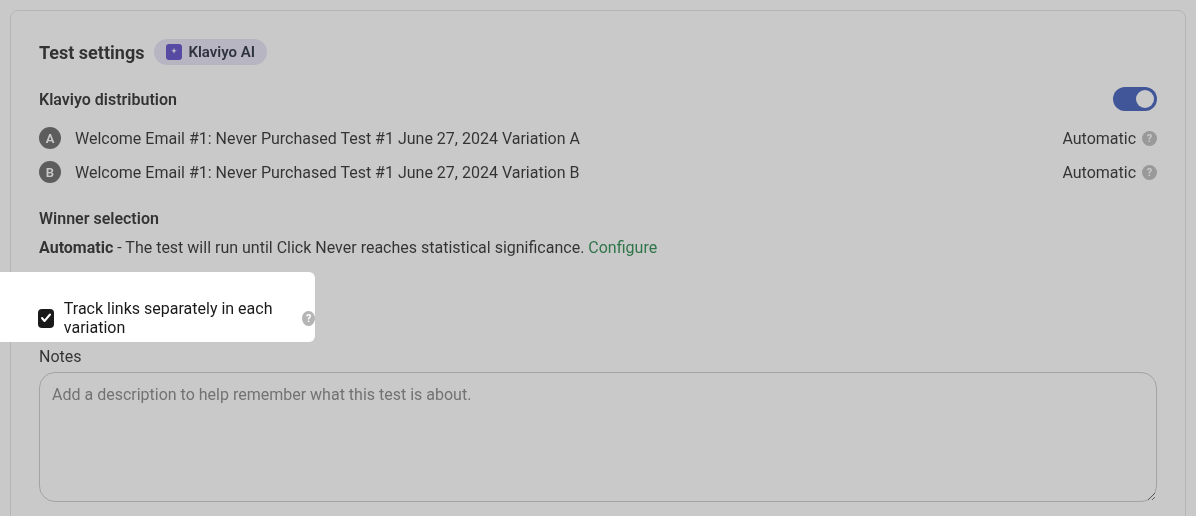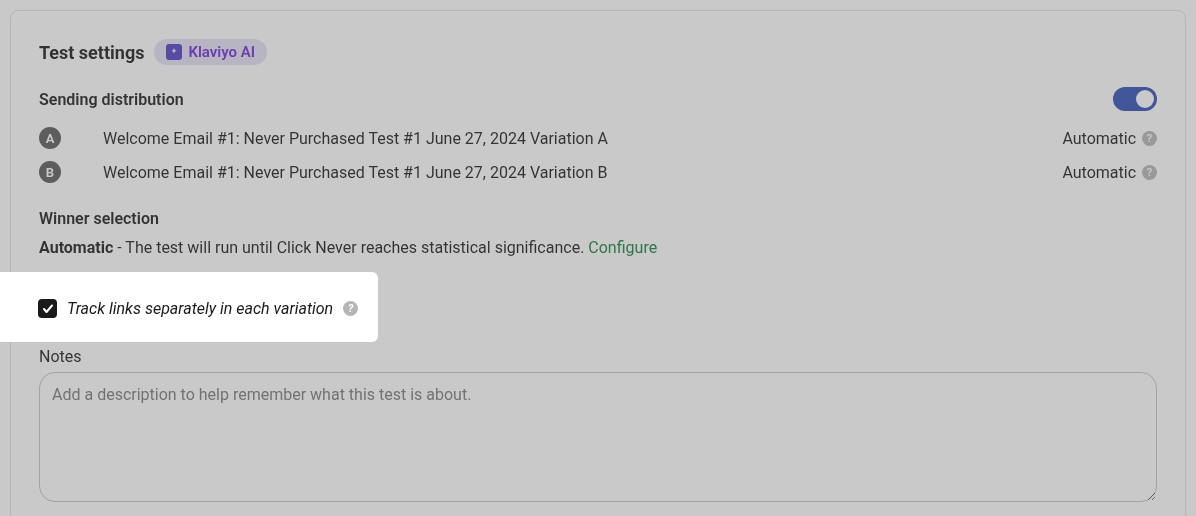--- a/index.html
+++ b/index.html
@@ -37,21 +37,21 @@
     .title {
       font-size: 18px;
       font-weight: 700;
       color: #1a1a1a;
     }
     .ai-badge {
       display: inline-flex;
       align-items: center;
       gap: 6px;
       background: #e4e1f3;
-      color: #6d28d9;
+      color: #0f172a;
       font-weight: 600;
       font-size: 15px;
       padding: 4px 12px;
       border-radius: 14px;
     }
     .ai-icon {
       width: 16px;
       height: 16px;
       background: #4f3dc5;
       border-radius: 3px;
@@ -119,21 +119,20 @@
       color: #fff;
       font-weight: 600;
       font-size: 13px;
       display: flex;
       align-items: center;
       justify-content: center;
     }
     .var-name {
       font-size: 16px;
       color: #1a1a1a;
-      margin-left: 28px;
     }
     .var-status {
       display: flex;
       align-items: center;
       gap: 6px;
       font-size: 16px;
       color: #1a1a1a;
     }
     .help-icon {
       width: 15px;
@@ -167,27 +166,26 @@
     }
     .configure-link {
       color: #15803d;
       text-decoration: none;
       cursor: pointer;
     }
     .highlight-box {
       position: absolute;
       left: 0;
       top: 272px;
-      width: 378px;
+      width: 315px;
       height: 70px;
       background: #fff;
       z-index: 200;
       border-radius: 0 6px 6px 0;
       padding: 27px 0 0 38px;
-      font-style: italic;
     }
     .track-row {
       display: flex;
       align-items: center;
       gap: 10px;
     }
     .checkbox {
       width: 19px;
       height: 19px;
       background: #1a1a1a;
@@ -240,21 +238,21 @@
       <span class="ai-icon">
         <svg viewBox="0 0 24 24" fill="#fff">
             <path d="M12 2l1.8 5.5L19 9l-5.2 1.5L12 16l-1.8-5.5L5 9l5.2-1.5z"></path>
           </svg>
       </span>
       <span>Klaviyo AI</span>
     </div>
   </div>
 
   <div class="section-row">
-    <div class="section-label">Sending distribution</div>
+    <div class="section-label">Klaviyo distribution</div>
     <div class="auto-dist">
       <div class="toggle">
         <div class="toggle-knob"></div>
       </div>
     </div>
   </div>
 
   <div class="variation-row">
     <div class="variation-left">
       <div class="var-badge">A</div>

